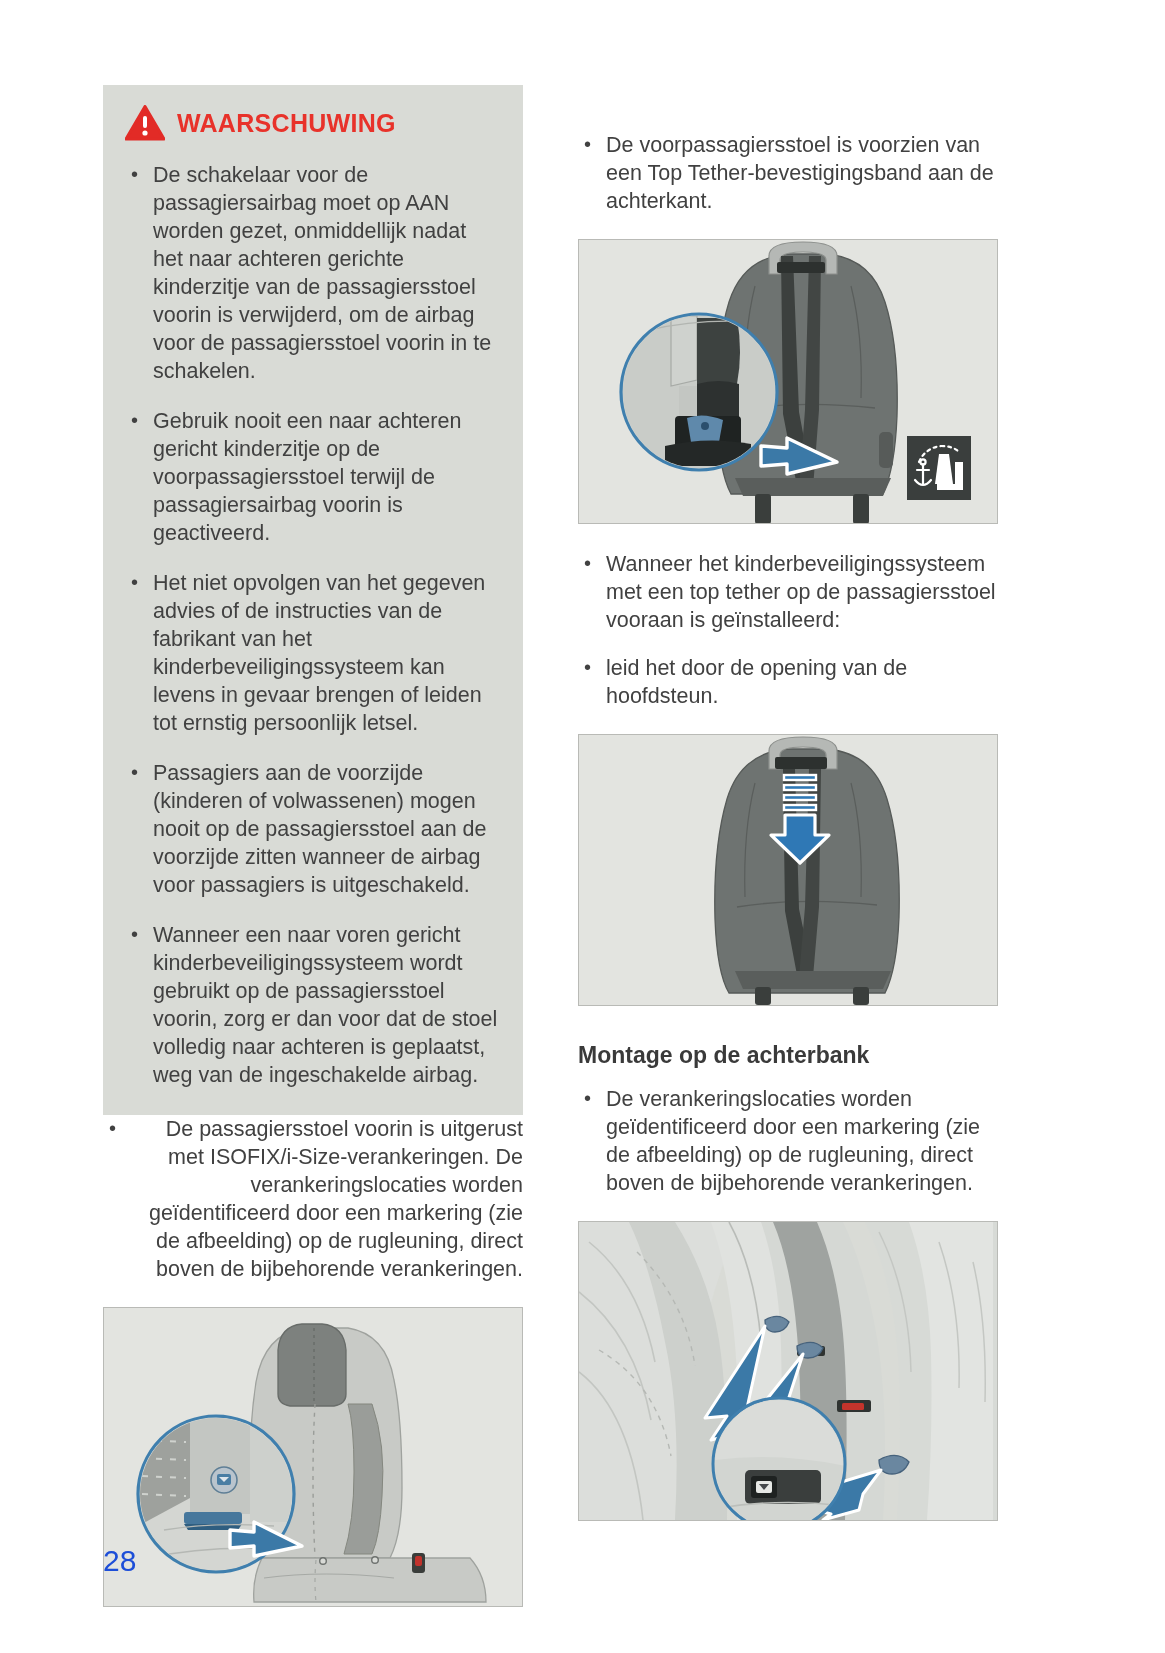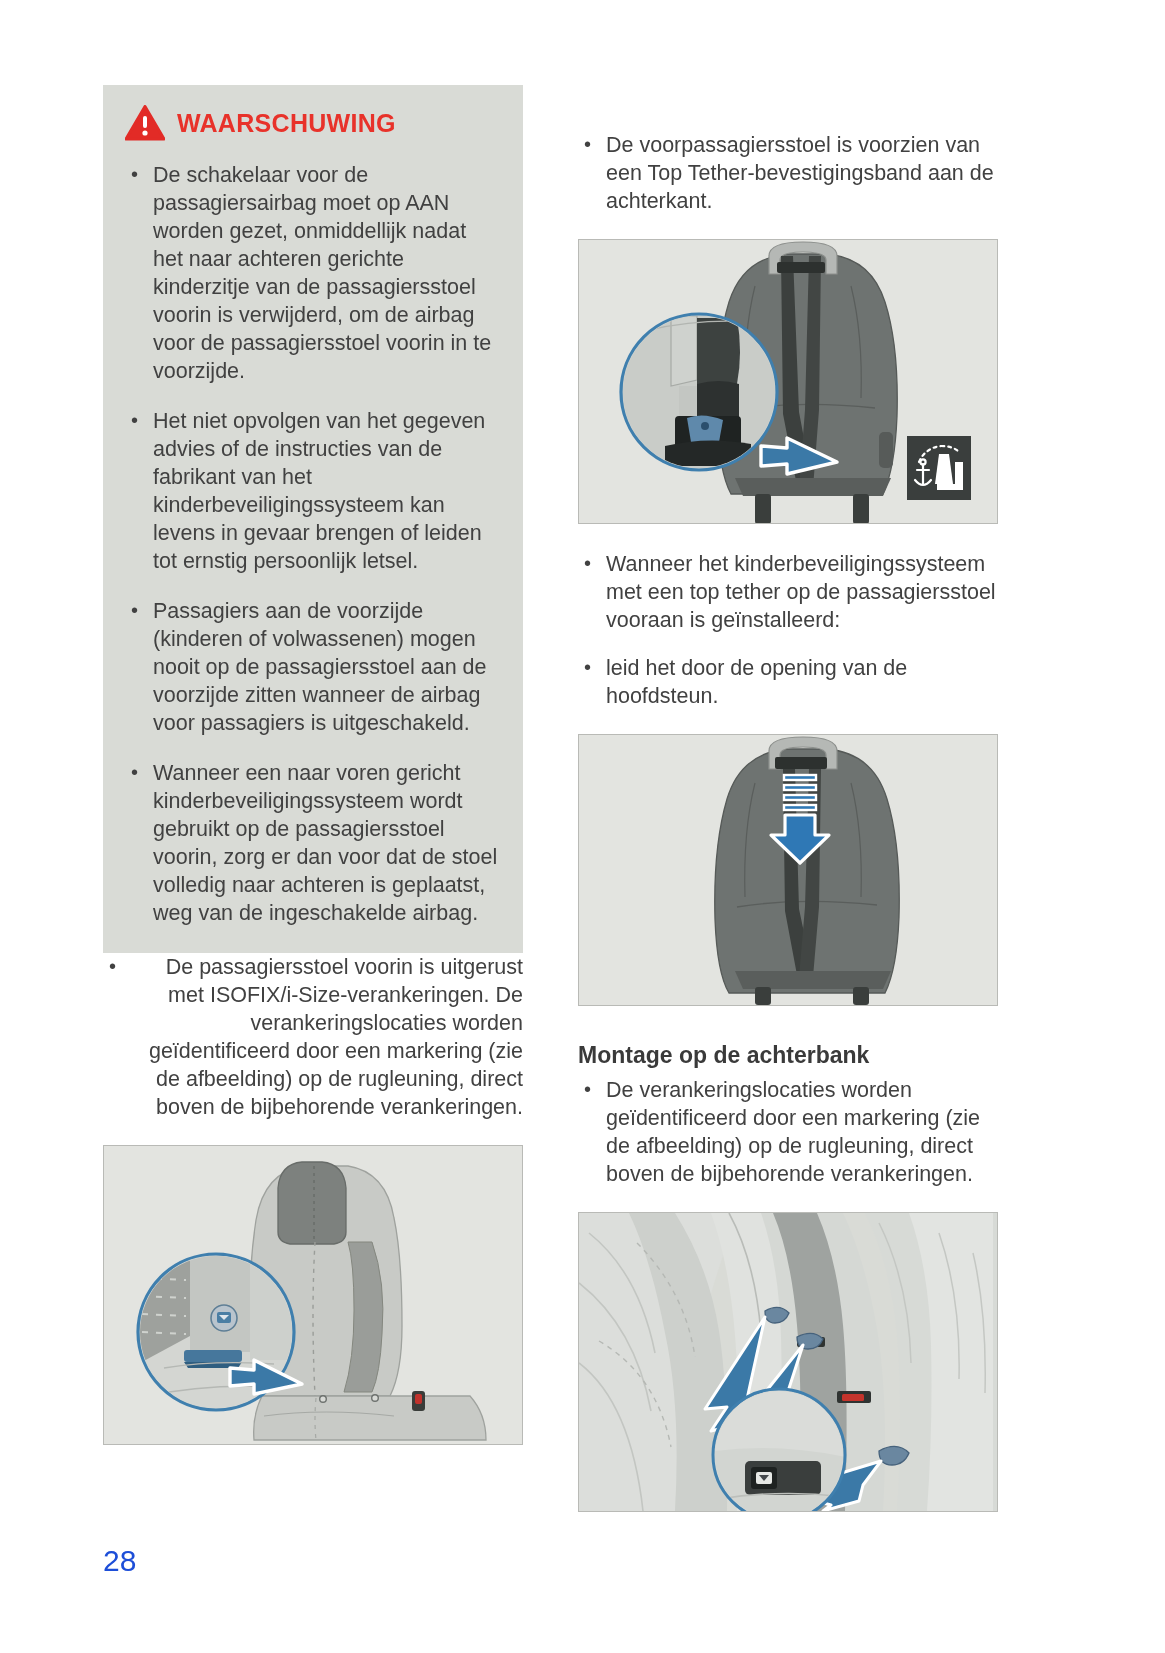--- a/index.html
+++ b/index.html
@@ -120,21 +120,22 @@
           <svg class="warn-tri" width="40" height="36" viewBox="0 0 40 36">
             <path d="M20 1.5 L39 34 L1 34 Z" fill="#e22b26" stroke="#e22b26" stroke-width="3" stroke-linejoin="round"></path>
             <rect x="18" y="11" width="4" height="12" rx="2" fill="#ffffff"></rect>
             <circle cx="20" cy="28" r="2.6" fill="#ffffff"></circle>
           </svg>
         </span>
         <span class="warning-title">WAARSCHUWING</span>
       </div>
 
       <ul class="bl">
-        <li>De schakelaar voor de passagiersairbag moet op AAN worden gezet, onmiddellijk nadat het naar achteren gerichte kinderzitje van de passagiersstoel voorin is verwijderd, om de airbag voor de passagiersstoel voorin in te voorzijde.</li>
+        <li>De schakelaar voor de passagiersairbag moet op AAN worden gezet, onmiddellijk nadat het naar achteren gerichte kinderzitje van de passagiersstoel voorin is verwijderd, om de airbag voor de passagiersstoel voorin in te schakelen.</li>
+        <li>Gebruik nooit een naar achteren gericht kinderzitje op de voorpassagiersstoel terwijl de passagiersairbag voorin is geactiveerd.</li>
         <li>Het niet opvolgen van het gegeven advies of de instructies van de fabrikant van het kinderbeveiligingssysteem kan levens in gevaar brengen of leiden tot ernstig persoonlijk letsel.</li>
         <li>Passagiers aan de voorzijde (kinderen of volwassenen) mogen nooit op de passagiersstoel aan de voorzijde zitten wanneer de airbag voor passagiers is uitgeschakeld.</li>
         <li>Wanneer een naar voren gericht kinderbeveiligingssysteem wordt gebruikt op de passagiersstoel voorin, zorg er dan voor dat de stoel volledig naar achteren is geplaatst, weg van de ingeschakelde airbag.</li>
       </ul>
     </div>
 
     <ul class="bl outside-list">
       <li>De passagiersstoel voorin is uitgerust met ISOFIX/i-Size-verankeringen. De verankeringslocaties worden geïdentificeerd door een markering (zie de afbeelding) op de rugleuning, direct boven de bijbehorende verankeringen.</li>
     </ul>
 
@@ -300,21 +301,21 @@
             <rect x="205" y="60" width="32" height="5" fill="#2f78b5"></rect>
             <rect x="205" y="70" width="32" height="5" fill="#2f78b5"></rect>
           </g>
           <path d="M206 80 L236 80 L236 100 L250 100 L221 128 L192 100 L206 100 Z" fill="#2f78b5" stroke="#ffffff" stroke-width="3.2" stroke-linejoin="round"></path>
         </g>
       </svg>
     </div>
 
     <div class="section-head">Montage op de achterbank</div>
 
-    <ul class="bl" style="margin-top:7px;">
+    <ul class="bl" style="margin-top:16px;">
       <li>De verankeringslocaties worden geïdentificeerd door een markering (zie de afbeelding) op de rugleuning, direct boven de bijbehorende verankeringen.</li>
     </ul>
 
     <div class="figure fig-h300">
       <svg width="418" height="298" viewBox="0 0 418 298">
         <rect width="418" height="298" fill="#d9dbd6"></rect>
 
         <path d="M0 0 l160 0 q-24 58 -42 134 q-18 80 -22 164 l-96 0 z" fill="#dcdedb"></path>
         <g stroke="#c3c6c2" stroke-width="1.6" fill="none">
           <path d="M10 20 q50 40 66 120"></path>

